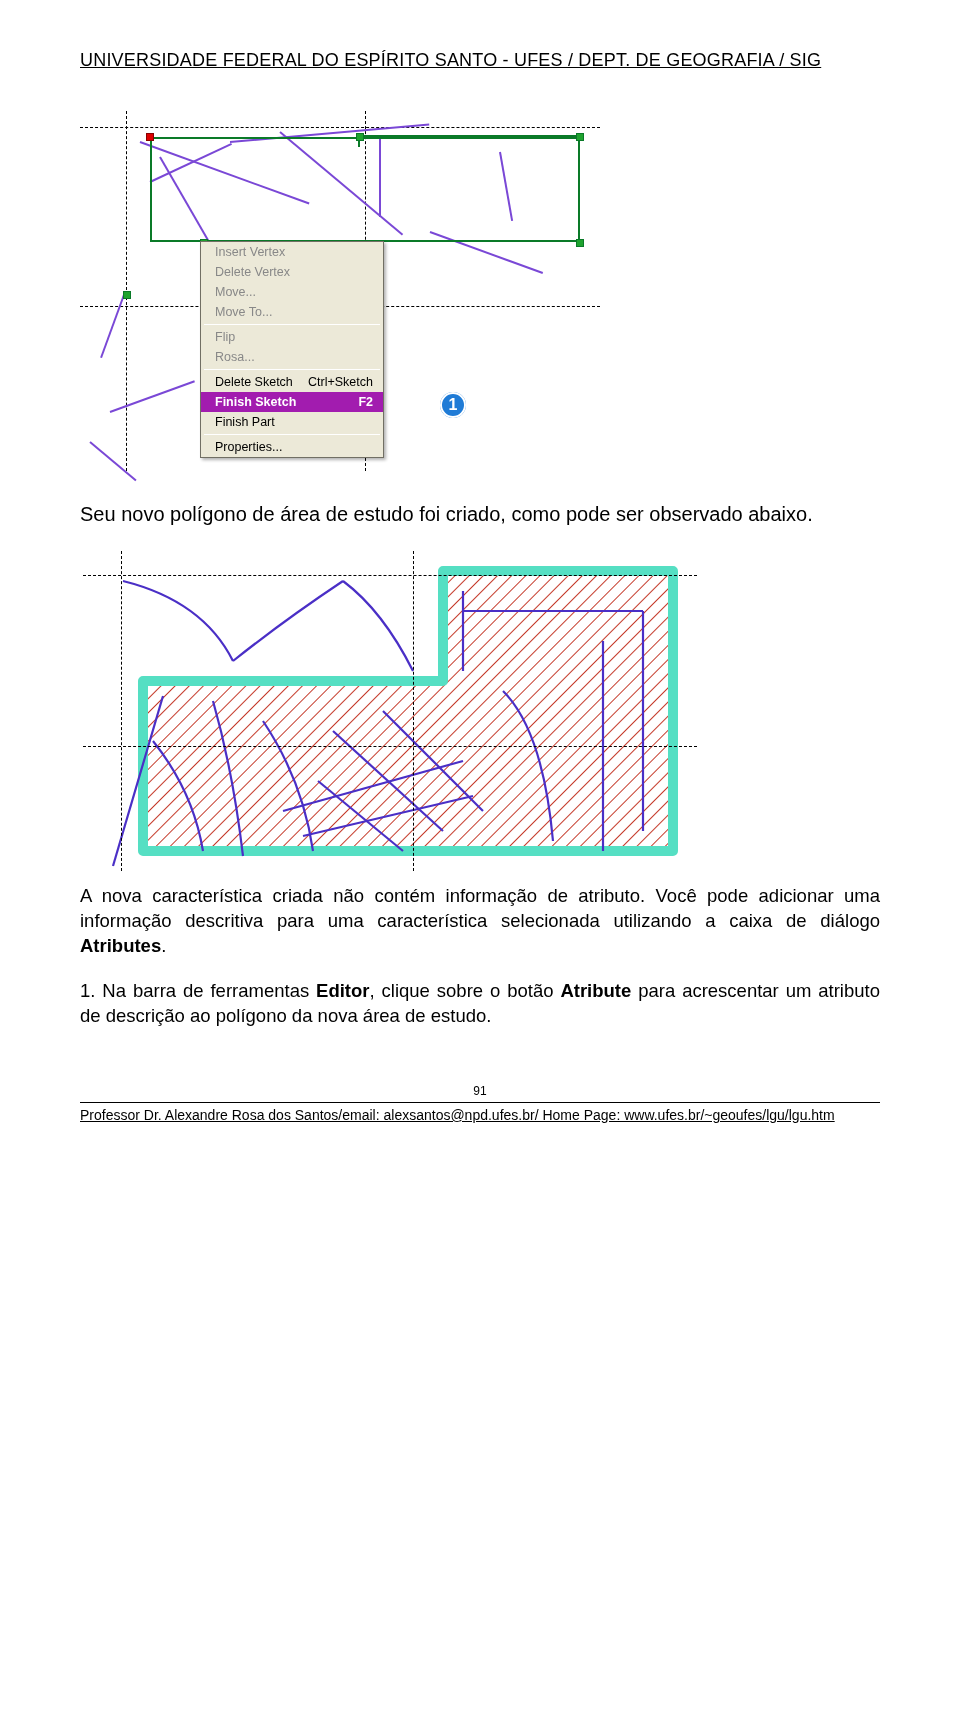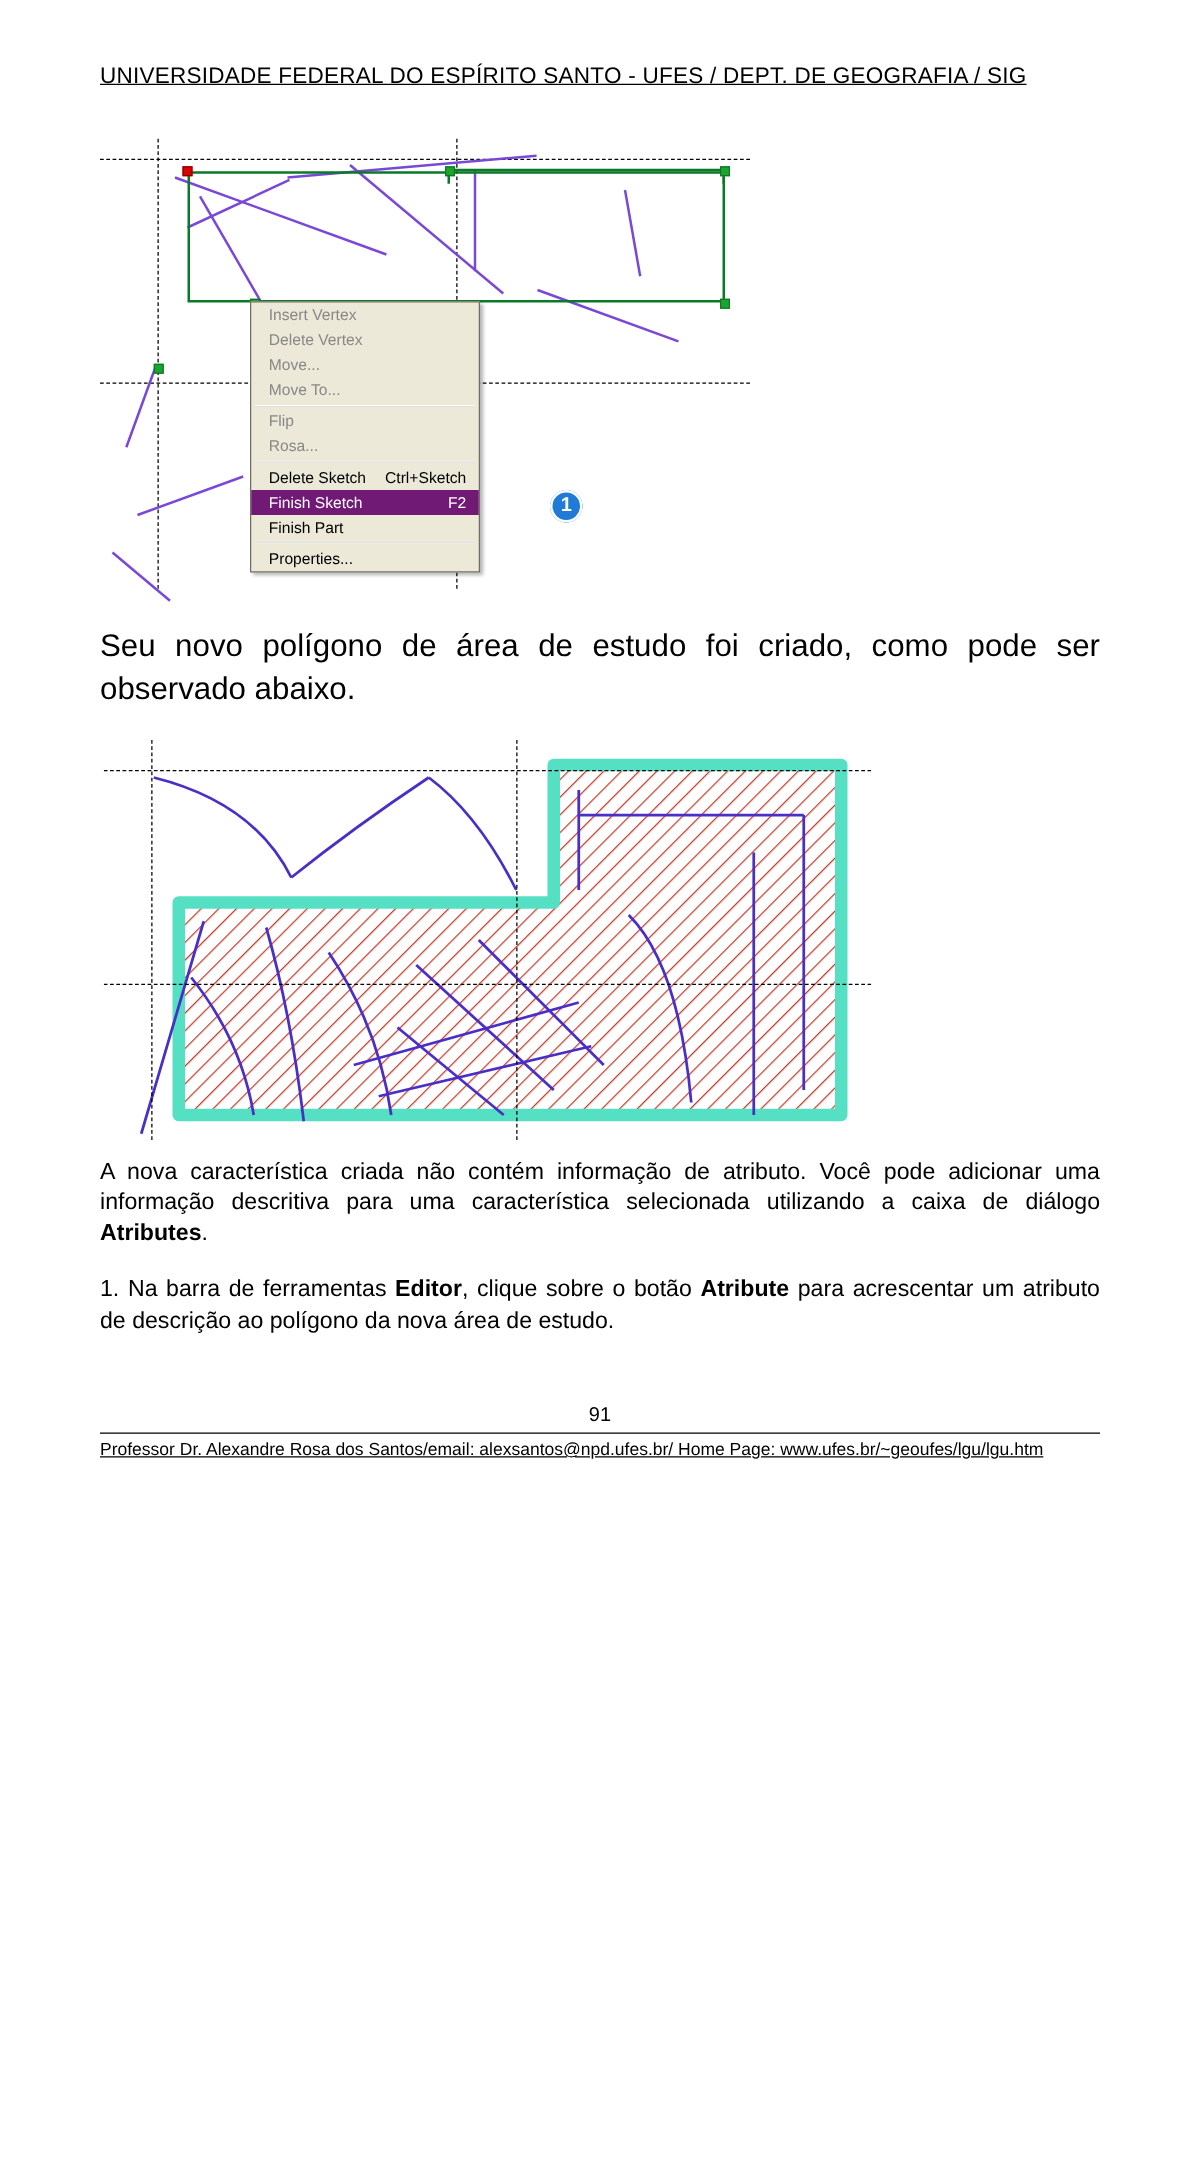--- a/index.html
+++ b/index.html
@@ -20,21 +20,21 @@
     letter-spacing: 0.2px;
     margin-bottom: 40px;
   }
   .body-text {
     font-size: 18.5px;
     line-height: 1.35;
     margin-bottom: 20px;
     text-align: justify;
   }
   .body-text-spaced {
-    font-size: 25px;
+    font-size: 20px;
     line-height: 1.35;
     margin: 30px 0 20px 0;
     text-align: justify;
   }
   .section-title {
     font-size: 19px;
     font-weight: bold;
     color: #1a4aa8;
     margin: 35px 0 25px 0;
   }
@@ -78,22 +78,23 @@
   }
   .context-menu .mi {
     padding: 3px 10px 3px 14px;
     display: flex;
     justify-content: space-between;
     align-items: center;
     color: #888;
   }
   .context-menu .mi.enabled { color: #000; }
   .context-menu .mi.selected {
-    background: #701a75;
+    background: #a21caf;
     color: #fff;
+    font-weight: bold;
   }
   .context-menu .sep {
     height: 1px;
     background: #a0a0a0;
     margin: 2px 3px;
     border-bottom: 1px solid #fff;
   }
   
   .callout {
     position: absolute;
@@ -124,21 +125,21 @@
     height: 320px;
     position: relative;
     background: #fff;
     overflow: hidden;
   }
   .fig2 .dashline-h { position:absolute; left:0; right:0; height:0; border-top:1.5px dashed #000; }
   .fig2 .dashline-v { position:absolute; top:0; bottom:0; width:0; border-left:1.5px dashed #000; }
   
   .page-number {
     text-align: center;
-    font-size: 16px;
+    font-size: 12px;
     margin-top: 55px;
   }
   .footer-hr {
     border: none;
     border-top: 1.5px solid #000;
     margin: 4px 0 4px 0;
   }
   .footer {
     font-size: 14px;
     text-decoration: underline;

